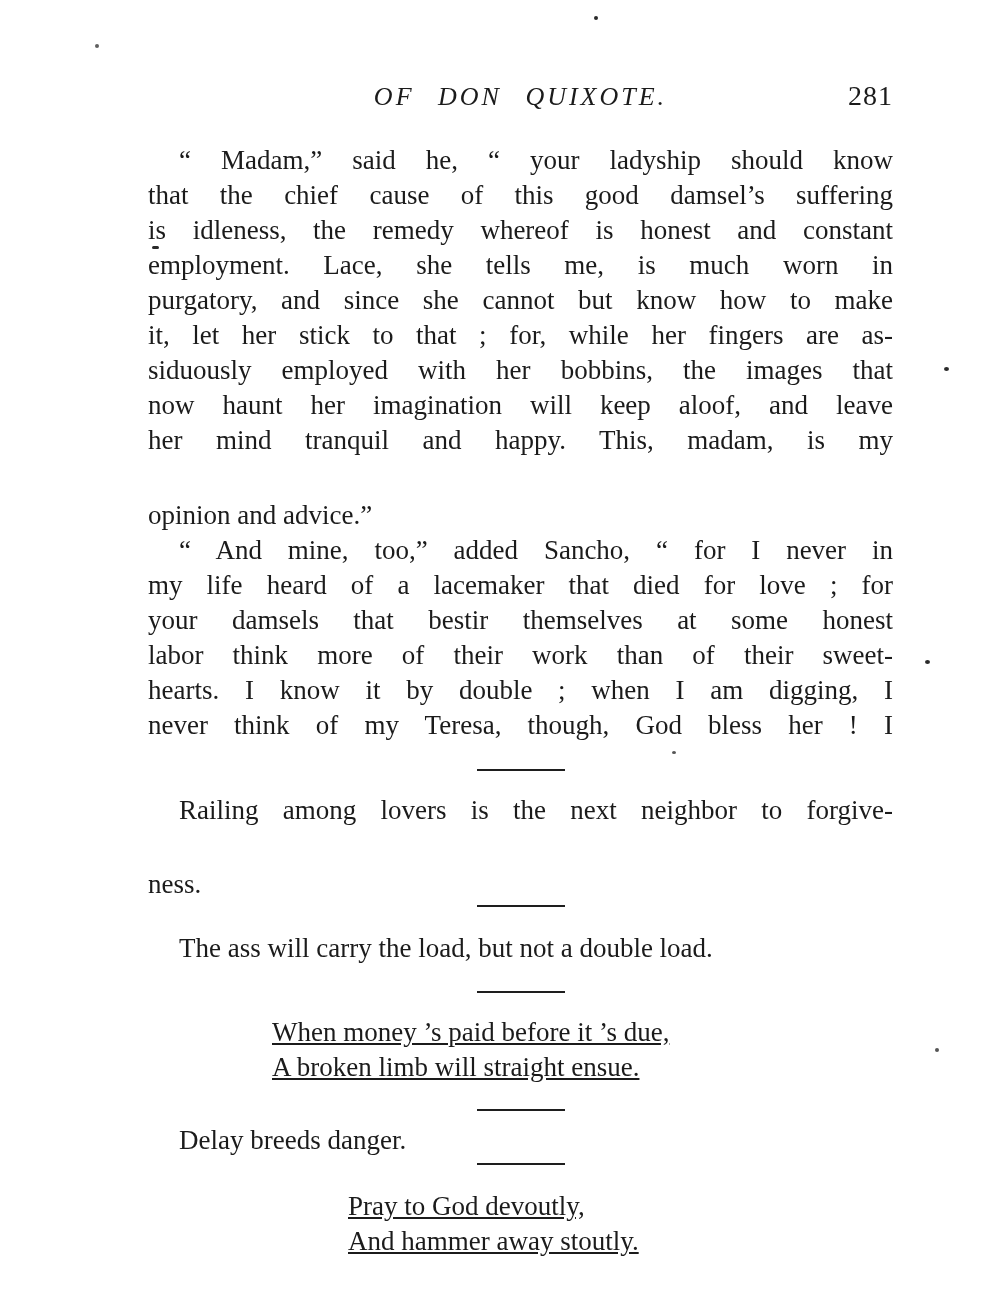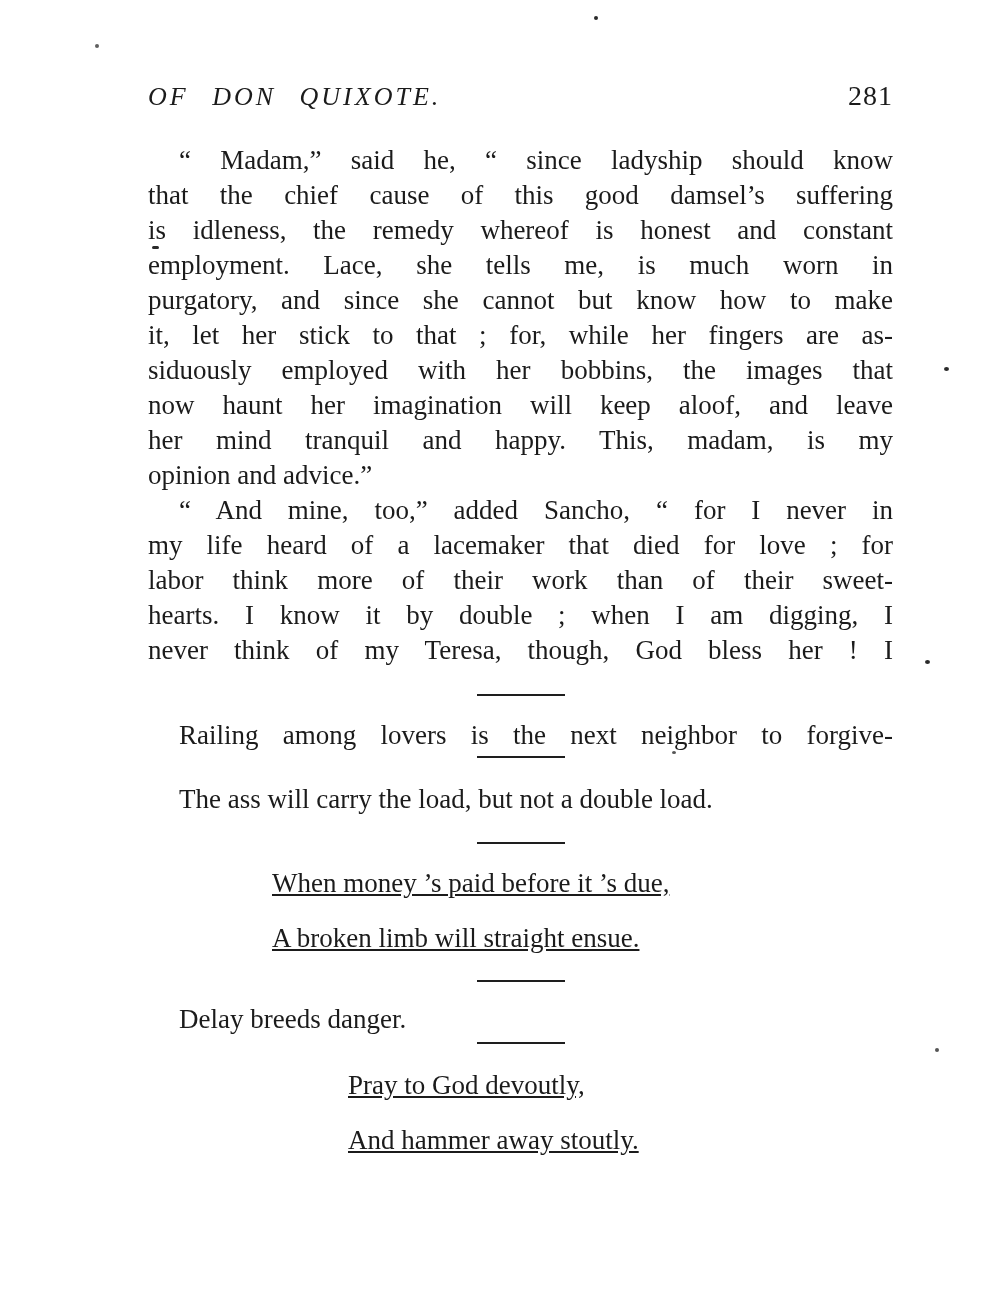--- a/index.html
+++ b/index.html
@@ -18,43 +18,43 @@
     top: 82px;
     width: 745px;
   }
   .header {
     position: relative;
     height: 32px;
     margin-bottom: 29px;
   }
   .running-title {
     display: block;
-    text-align: left;
+    text-align: center;
     font-style: italic;
     font-size: 26px;
     letter-spacing: 3px;
     word-spacing: 14px;
     white-space: nowrap;
   }
   .page-number {
     position: absolute;
     right: 0;
     top: -2px;
     font-size: 28px;
     letter-spacing: 1px;
   }
   .para { font-size: 27px; line-height: 35px; }
   .tline {
     text-align: justify;
     text-align-last: justify;
     text-justify: inter-word;
   }
-  .tline.lastline { text-align-last: left; }
+  .tline.lastline { text-align-last: left; margin-top: 40px; }
   .indent { text-indent: 31px; }
-  .plain { text-align: right; text-align-last: left; margin-top: 20px; }
+  .plain { text-align: right; text-align-last: left; }
   .rule {
     height: 2px;
     width: 88px;
     background: #1e1e1e;
     margin-left: auto;
     margin-right: auto;
   }
   .proverb { font-size: 27px; line-height: 34px; }
   .couplet { font-size: 27px; line-height: 35px; text-decoration: underline; }
   .couplet-1 { padding-left: 124px; }
@@ -90,44 +90,46 @@
 <div class="page">
 
   <div class="text-block">
 
     <div class="header">
       <span class="running-title">OF DON QUIXOTE.</span>
       <span class="page-number">281</span>
     </div>
 
     <div class="para">
-      <div class="tline indent">“ Madam,” said he, “ since ladyship should know</div>
+      <div class="tline indent">“ Madam,” said he, “ your ladyship should know</div>
       <div class="tline">that the chief cause of this good damsel’s suffering</div>
       <div class="tline">is idleness, the remedy whereof is honest and constant</div>
       <div class="tline">employment. Lace, she tells me, is much worn in</div>
       <div class="tline">purgatory, and since she cannot but know how to make</div>
       <div class="tline">it, let her stick to that ; for, while her fingers are as-</div>
       <div class="tline">siduously employed with her bobbins, the images that</div>
       <div class="tline">now haunt her imagination will keep aloof, and leave</div>
       <div class="tline">her mind tranquil and happy. This, madam, is my</div>
       <div class="tline lastline">opinion and advice.”</div>
     </div>
 
     <div class="para">
       <div class="tline indent">“ And mine, too,” added Sancho, “ for I never in</div>
       <div class="tline">my life heard of a lacemaker that died for love ; for</div>
+      <div class="tline">your damsels that bestir themselves at some honest</div>
       <div class="tline">labor think more of their work than of their sweet-</div>
       <div class="tline">hearts. I know it by double ; when I am digging, I</div>
       <div class="tline">never think of my Teresa, though, God bless her ! I</div>
     </div>
 
     <div class="rule rule-1"></div>
 
     <div class="proverb proverb-1">
       <div class="tline indent">Railing among lovers is the next neighbor to forgive-</div>
+      <div class="tline lastline">ness.</div>
     </div>
 
     <div class="rule rule-2"></div>
 
     <div class="proverb proverb-2">
       <div class="plain indent">The ass will carry the load, but not a double load.</div>
     </div>
 
     <div class="rule rule-3"></div>
 

